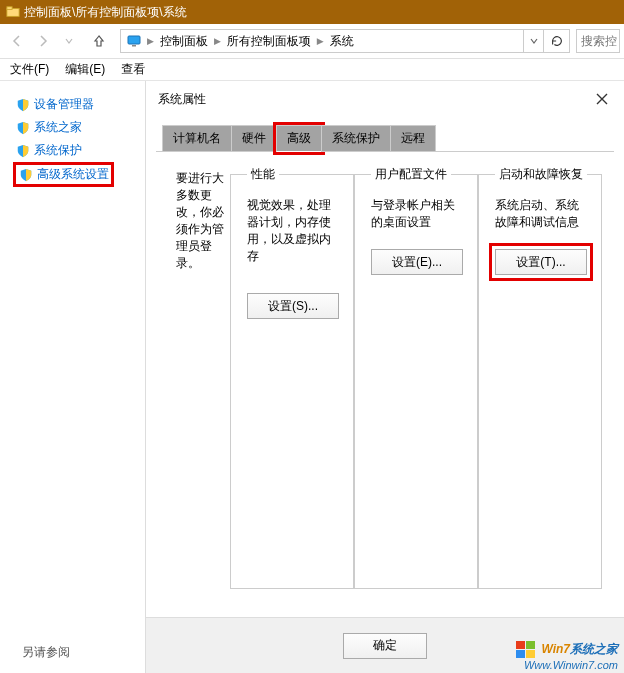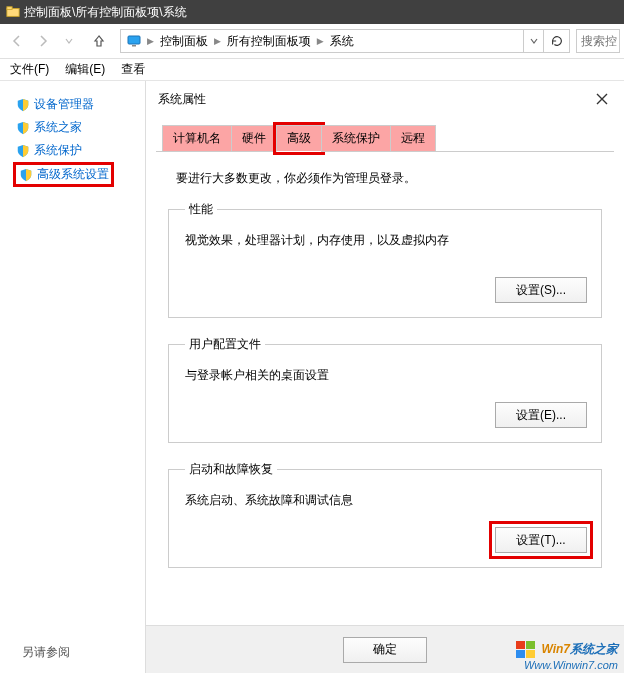--- a/index.html
+++ b/index.html
@@ -1,19 +1,19 @@
 <!DOCTYPE html>
 <html><head>
 <meta charset="utf-8">
 <style>
   * { box-sizing: border-box; margin: 0; padding: 0; font-family: "Microsoft YaHei", "SimSun", sans-serif; font-size: 12px; }
   body { width: 624px; height: 673px; background: #fff; overflow: hidden; position: relative; }
 
   
-  .addr-strip { height: 24px; background: #404040; color: #fff; display: flex; align-items: center; padding-left: 6px; }
+  .addr-strip { height: 24px; background: #a16207; color: #fff; display: flex; align-items: center; padding-left: 6px; }
   .addr-strip svg { margin-right: 4px; }
   .addr-strip-text { font-size: 12px; }
 
   
   .toolbar { height: 35px; border-bottom: 1px solid #e0e0e0; display: flex; align-items: center; padding: 0 4px; background: #fff; }
   .nav-btn { width: 26px; height: 26px; display: flex; align-items: center; justify-content: center; color: #aaa; cursor: default; }
   .nav-btn.enabled { color: #555; }
   .up-btn { margin-left: 4px; }
   .breadcrumb-box { flex: 1; height: 24px; border: 1px solid #ccc; margin: 0 6px 0 8px; display: flex; align-items: center; padding-left: 2px; background: #fff; }
   .bc-icon { width: 18px; height: 18px; margin: 0 2px; display:flex; align-items:center; justify-content:center; }
@@ -39,37 +39,37 @@
   .see-also { position:absolute; bottom:12px; left:22px; color:#555; }
 
   
   .dialog { position: absolute; top: 0; left: 145px; right: 0; height: 100%; background: #fff; border-left: 1px solid #ddd; display:flex; flex-direction:column; }
   .dialog-titlebar { height: 36px; display:flex; align-items:center; padding: 0 10px 0 12px; }
   .dialog-title { flex:1; font-size: 12px; }
   .dialog-close { width: 24px; height: 24px; display:flex; align-items:center; justify-content:center; cursor:pointer; color:#333; }
 
   .tabstrip { display:flex; padding-left: 16px; margin-top: 8px; position:relative; }
   .tabstrip::after{ content:""; position:absolute; bottom:0; left:10px; right:10px; border-bottom:1px solid #ccc; z-index:0;}
-  .tab { padding: 4px 10px; border:1px solid #ccc; border-bottom:1px solid #ccc; background:#fca5a5; margin-right:-1px; position:relative; z-index:1; }
+  .tab { padding: 4px 10px; border:1px solid #ccc; border-bottom:1px solid #ccc; background:#a3a3a3; margin-right:-1px; position:relative; z-index:1; }
   .tab.active { border-bottom:1px solid #fff; }
   .tab.hl { outline: 3px solid #e30000; outline-offset: 0; }
 
-  .dialog-body { flex:1; padding: 14px 22px 10px 22px; overflow:hidden; display:flex; flex-direction:column; }
+  .dialog-body { flex:1; padding: 14px 22px 10px 22px; overflow:hidden; display:flex; flex-direction:row; }
   .admin-note { margin: 4px 0 14px 8px; }
 
   fieldset.group { border: 1px solid #ccc; padding: 10px 14px 14px 16px; margin-bottom: 18px; position:relative; }
   fieldset.group legend { padding: 0 4px; }
   .group-desc { margin: 4px 0 10px 0; }
   .group-btn-row { display:flex; justify-content:flex-end; }
   .win-btn { min-width: 92px; height: 26px; border: 1px solid #aaa; background: linear-gradient(#fdfdfd,#f0f0f0); cursor:pointer; padding: 0 12px; }
   .win-btn.hl { outline: 3px solid #e30000; outline-offset: 3px; }
 
   .env-row { display:flex; justify-content:flex-end; margin-top: 2px; }
 
-  .dialog-buttons { height: 48px; background:#f0f0f0; border-top:1px solid #ddd; display:flex; align-items:center; justify-content:center; gap:12px; position:relative; }
+  .dialog-buttons { height: 56px; background:#f0f0f0; border-top:1px solid #ddd; display:flex; align-items:center; justify-content:center; gap:12px; position:relative; }
   .dialog-buttons .win-btn { min-width: 84px; }
 
   .watermark { position:absolute; right:6px; bottom:2px; text-align:right; pointer-events:none; }
   .watermark .wm-main { font-size: 17px; font-style: italic; font-weight: bold; }
   .watermark .wm-main .w7{ color:#d98500;}
   .watermark .wm-main .rest{ color:#1d6fb8;}
   .watermark .wm-url { font-size: 11px; color:#1d6fb8; font-style: italic; }
   .wm-flag{ display:inline-block; width:20px; height:18px; vertical-align:middle; margin-right:2px;}
 </style>
 </head>

